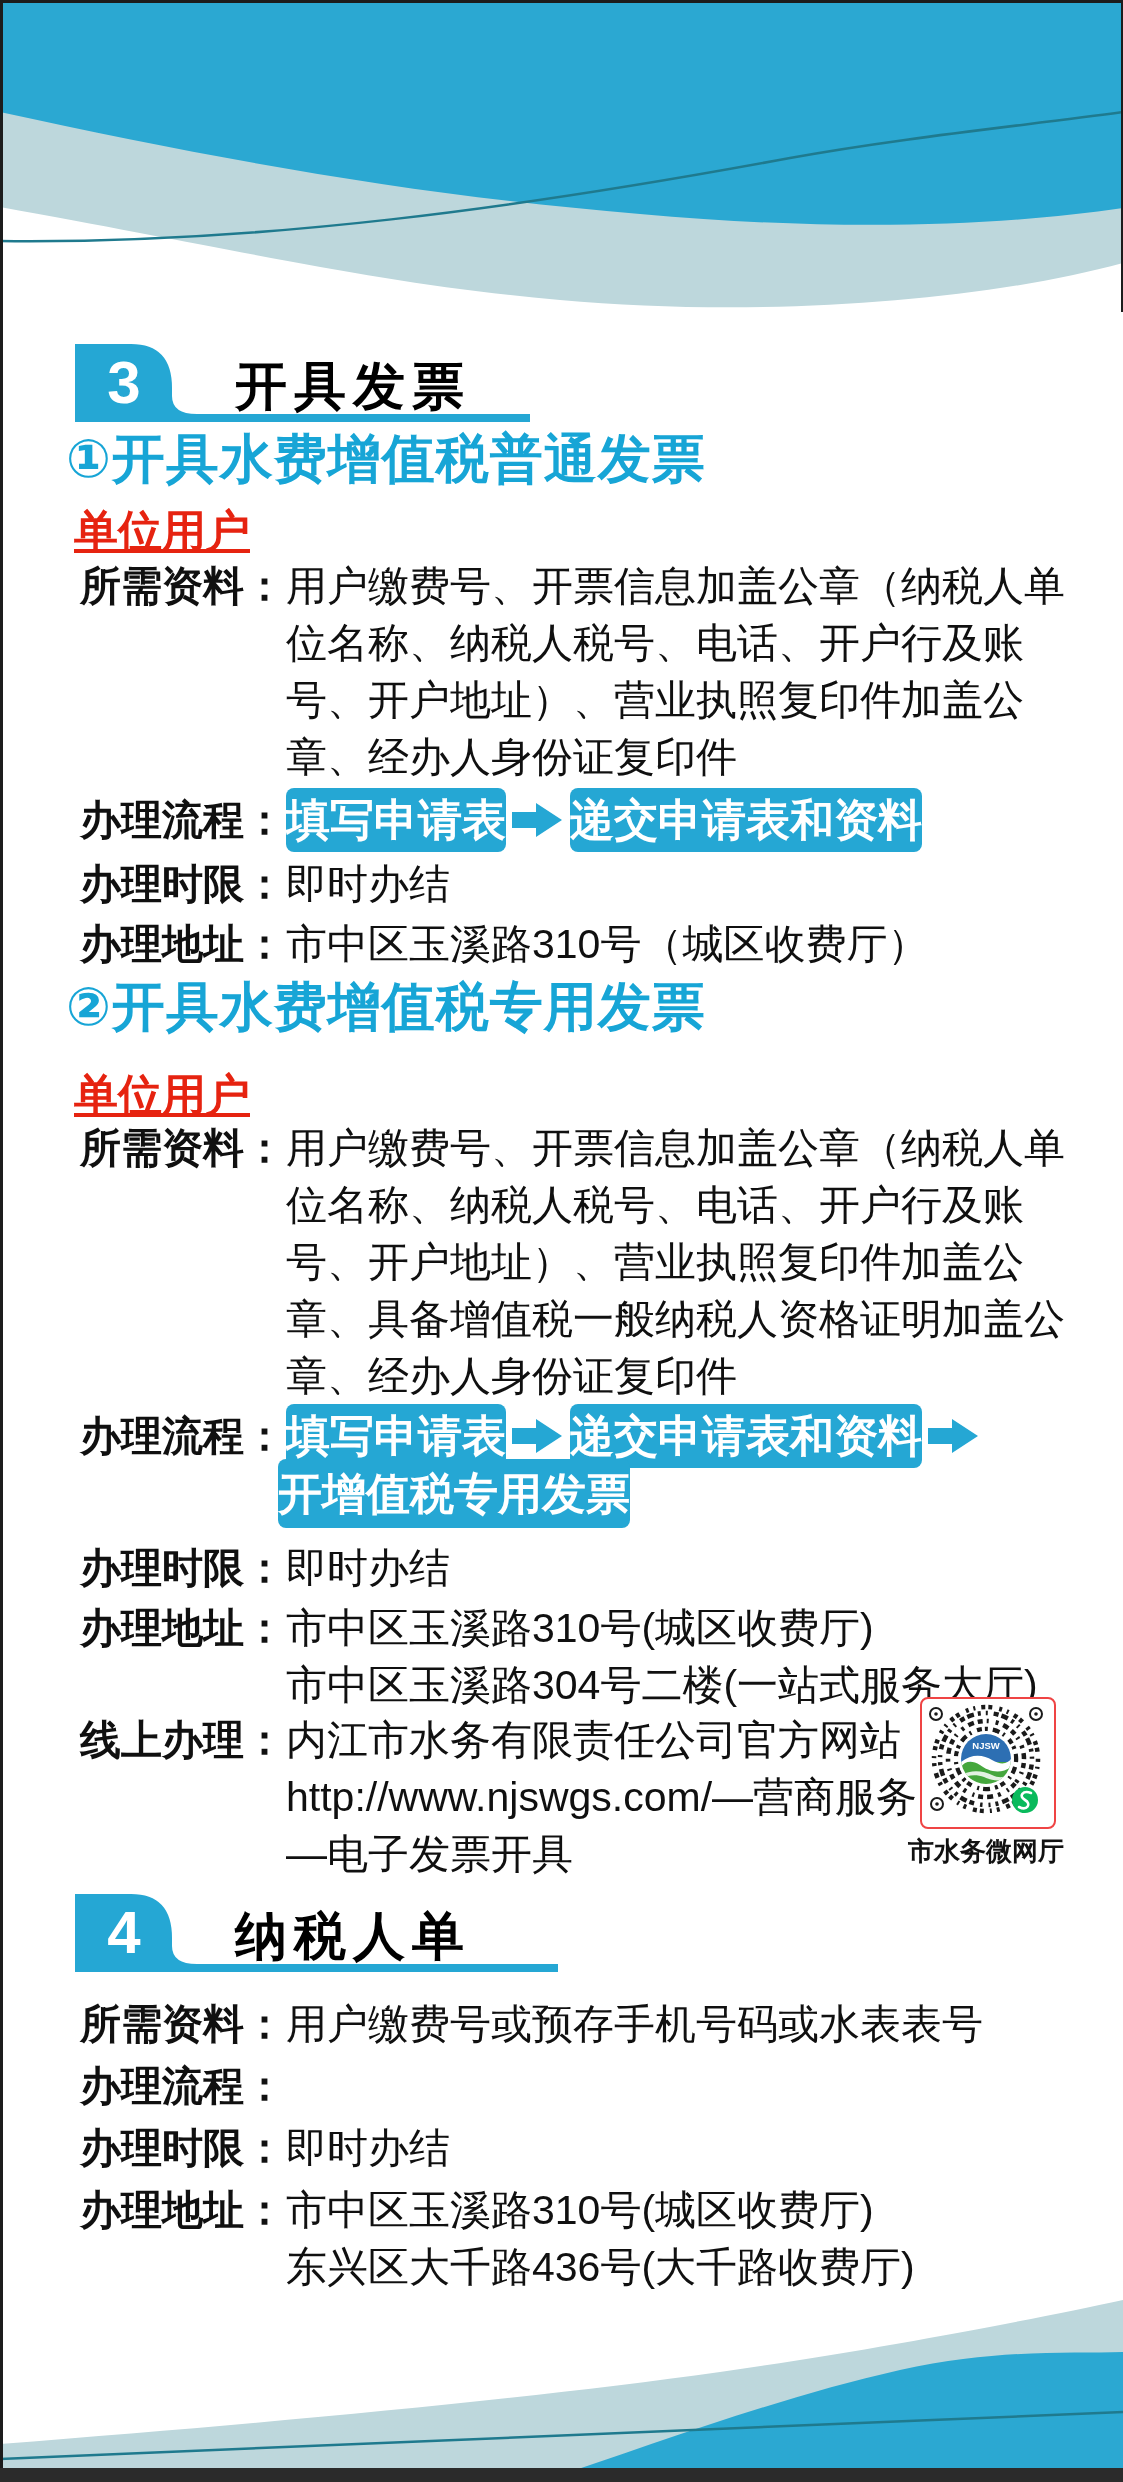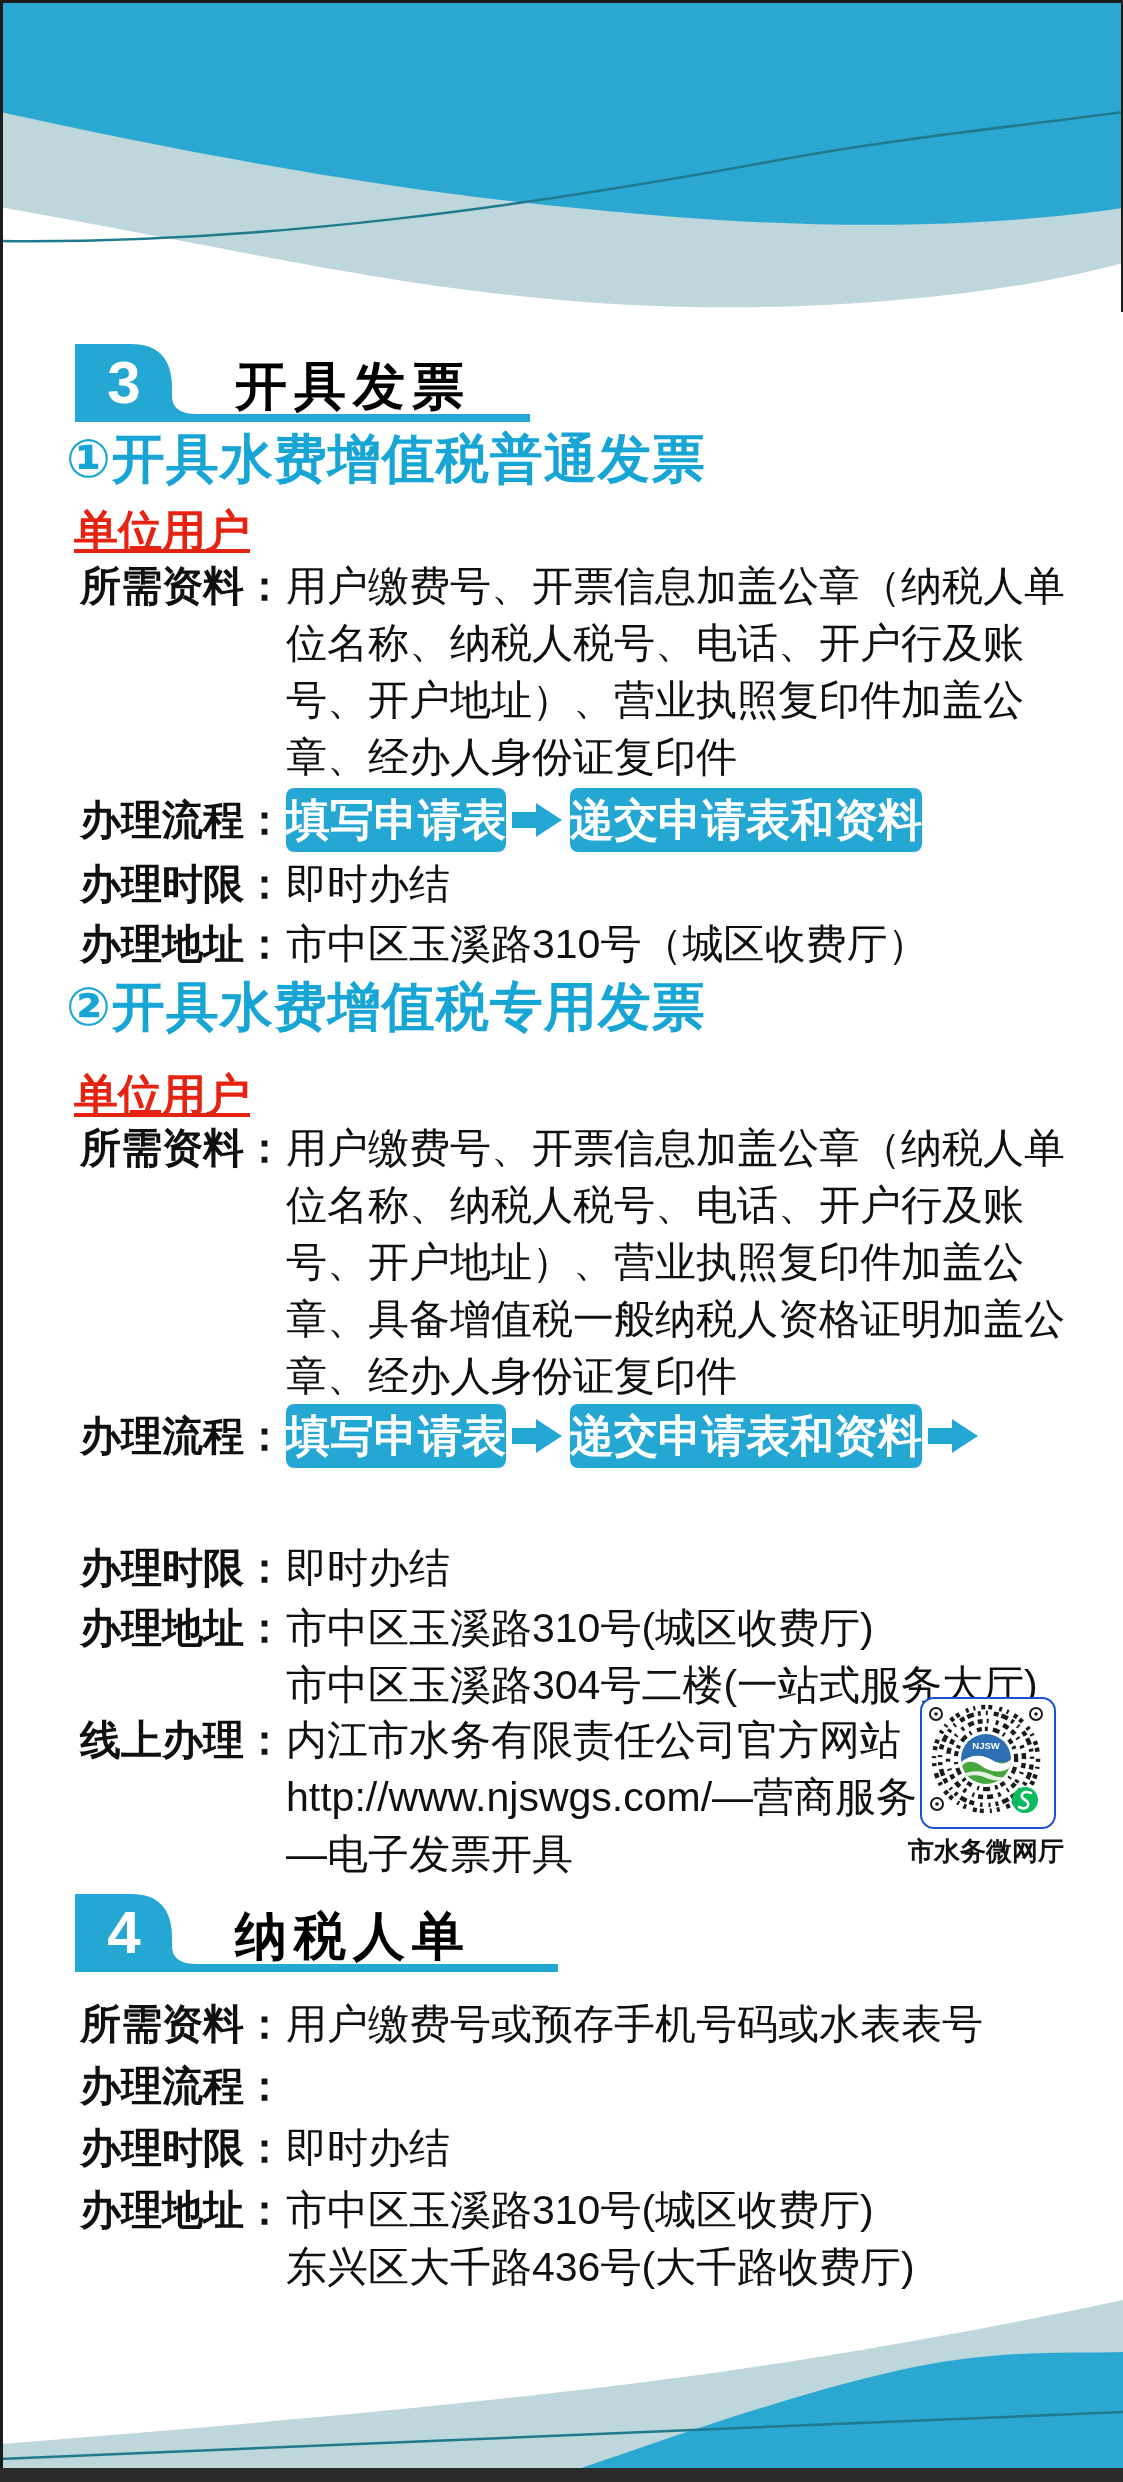--- a/index.html
+++ b/index.html
@@ -40,21 +40,21 @@
   .btn{background:#25a7d4;color:#ffffff;font-weight:700;font-size:44px;line-height:1;
        padding:10px 0;border-radius:8px;white-space:nowrap;}
   .flow-arrow{position:relative;width:52px;height:34px;flex:none;margin:0 6px;}
   .flow-arrow::before{content:"";position:absolute;left:0;top:9px;width:24px;height:16px;background:#25a7d4;}
   .flow-arrow::after{content:"";position:absolute;left:24px;top:0;width:0;height:0;
        border-left:26px solid #25a7d4;border-top:17px solid transparent;border-bottom:17px solid transparent;}
   .flow-wrap{position:absolute;left:278px;}
 
   
   .qr-box{position:absolute;left:920px;top:1697px;width:132px;height:128px;background:#fff;
-          border:2px solid #1d4ed8;border-radius:14px;}
+          border:2px solid #ef4444;border-radius:8px;}
   .qr-label{position:absolute;left:903px;top:1834px;width:166px;text-align:center;
             color:#111;font-size:26px;font-weight:900;}
 </style>
 </head>
 <body>
 
 <div class="page">
 
   <svg id="top-waves" class="wave-svg" width="1123" height="360" viewBox="0 0 1123 360">
     <path d="M0,0 H1123 V263 C980,302 760,318 560,300 C380,284 250,252 0,207 Z" fill="#bdd7dc"></path>
@@ -122,20 +122,23 @@
   </div>
 
   <div class="row flow" style="top:1404px">
     <span class="lbl">办理流程：</span>
     <span class="btn">填写申请表</span>
     <span class="flow-arrow"></span>
     <span class="btn">递交申请表和资料</span>
     <span class="flow-arrow"></span>
   </div>
 
+  <div class="flow-wrap" style="top:1472px">
+    <span class="btn">开增值税专用发票</span>
+  </div>
 
   <div class="row" style="top:1540px">
     <span class="lbl">办理时限：</span>
     <span class="val">即时办结</span>
   </div>
 
   <div class="row" style="top:1600px">
     <span class="lbl">办理地址：</span>
     <span class="val">市中区玉溪路310号(城区收费厅)
 市中区玉溪路304号二楼(一站式服务大厅)</span>

